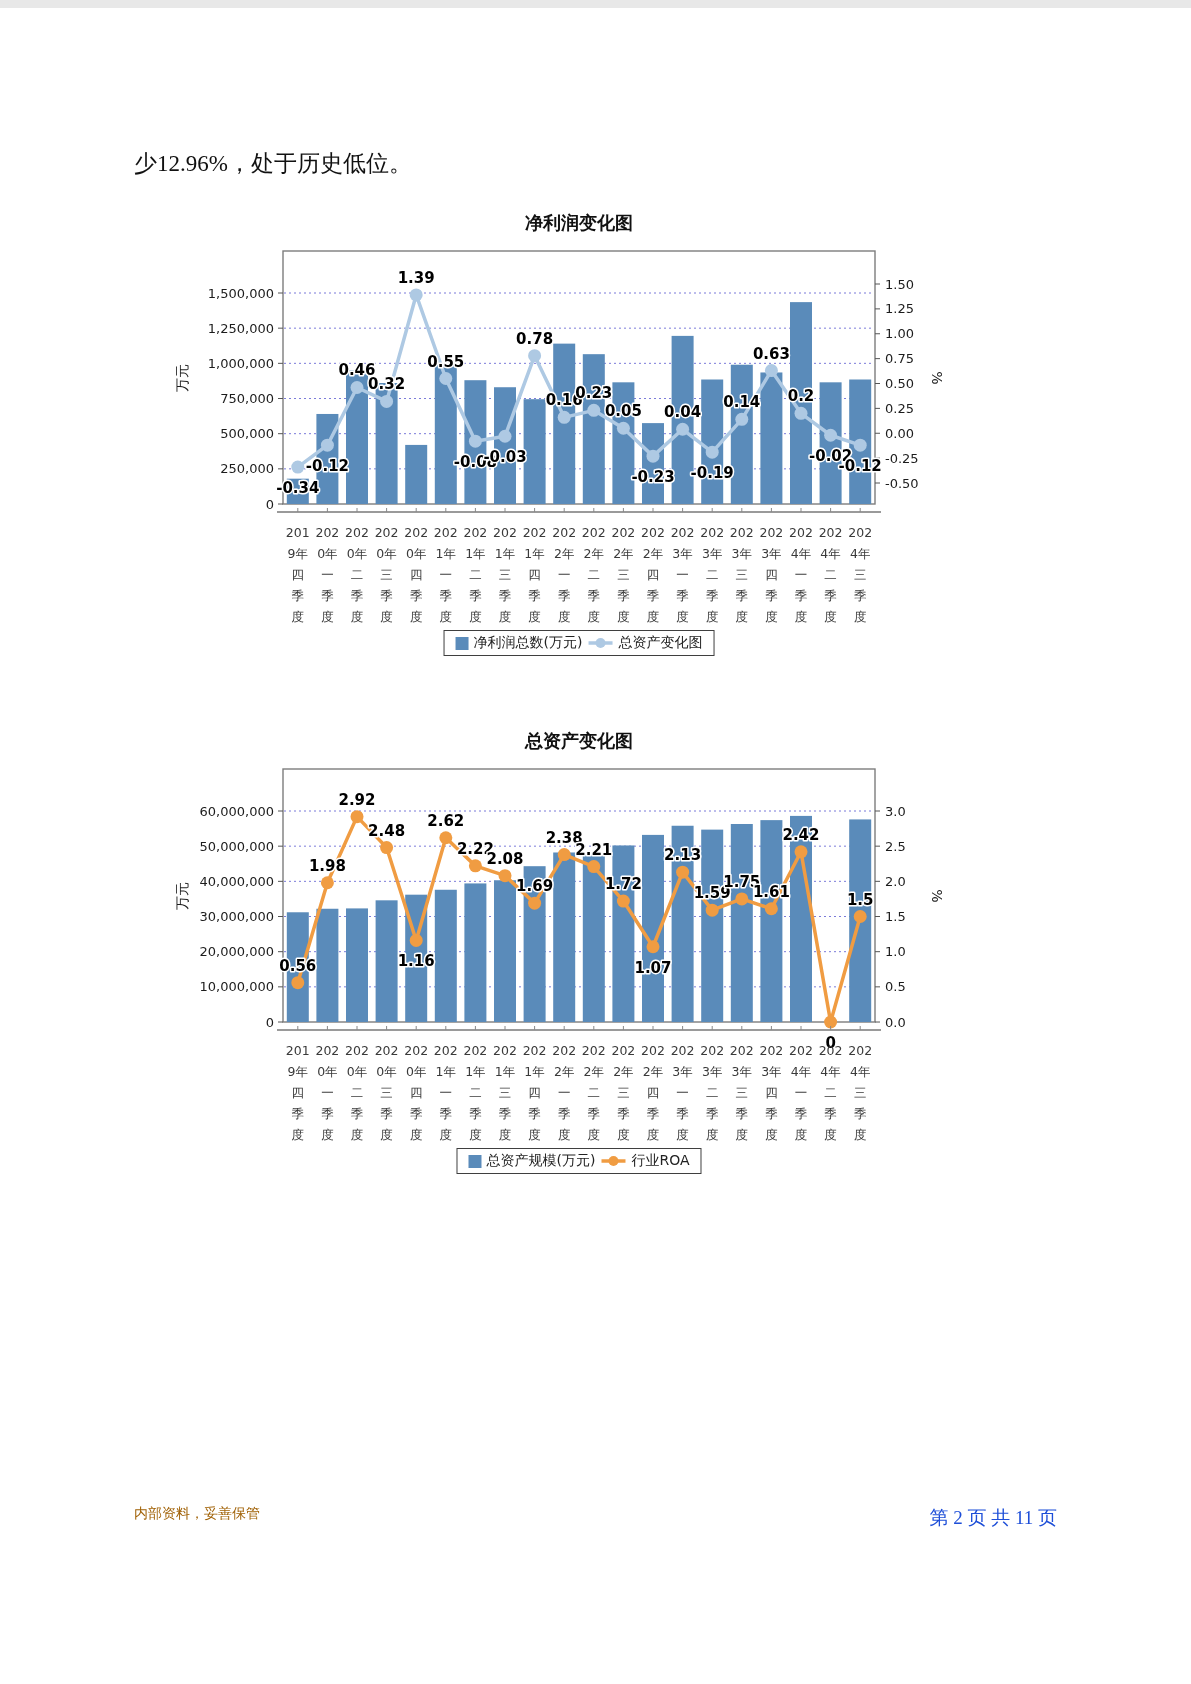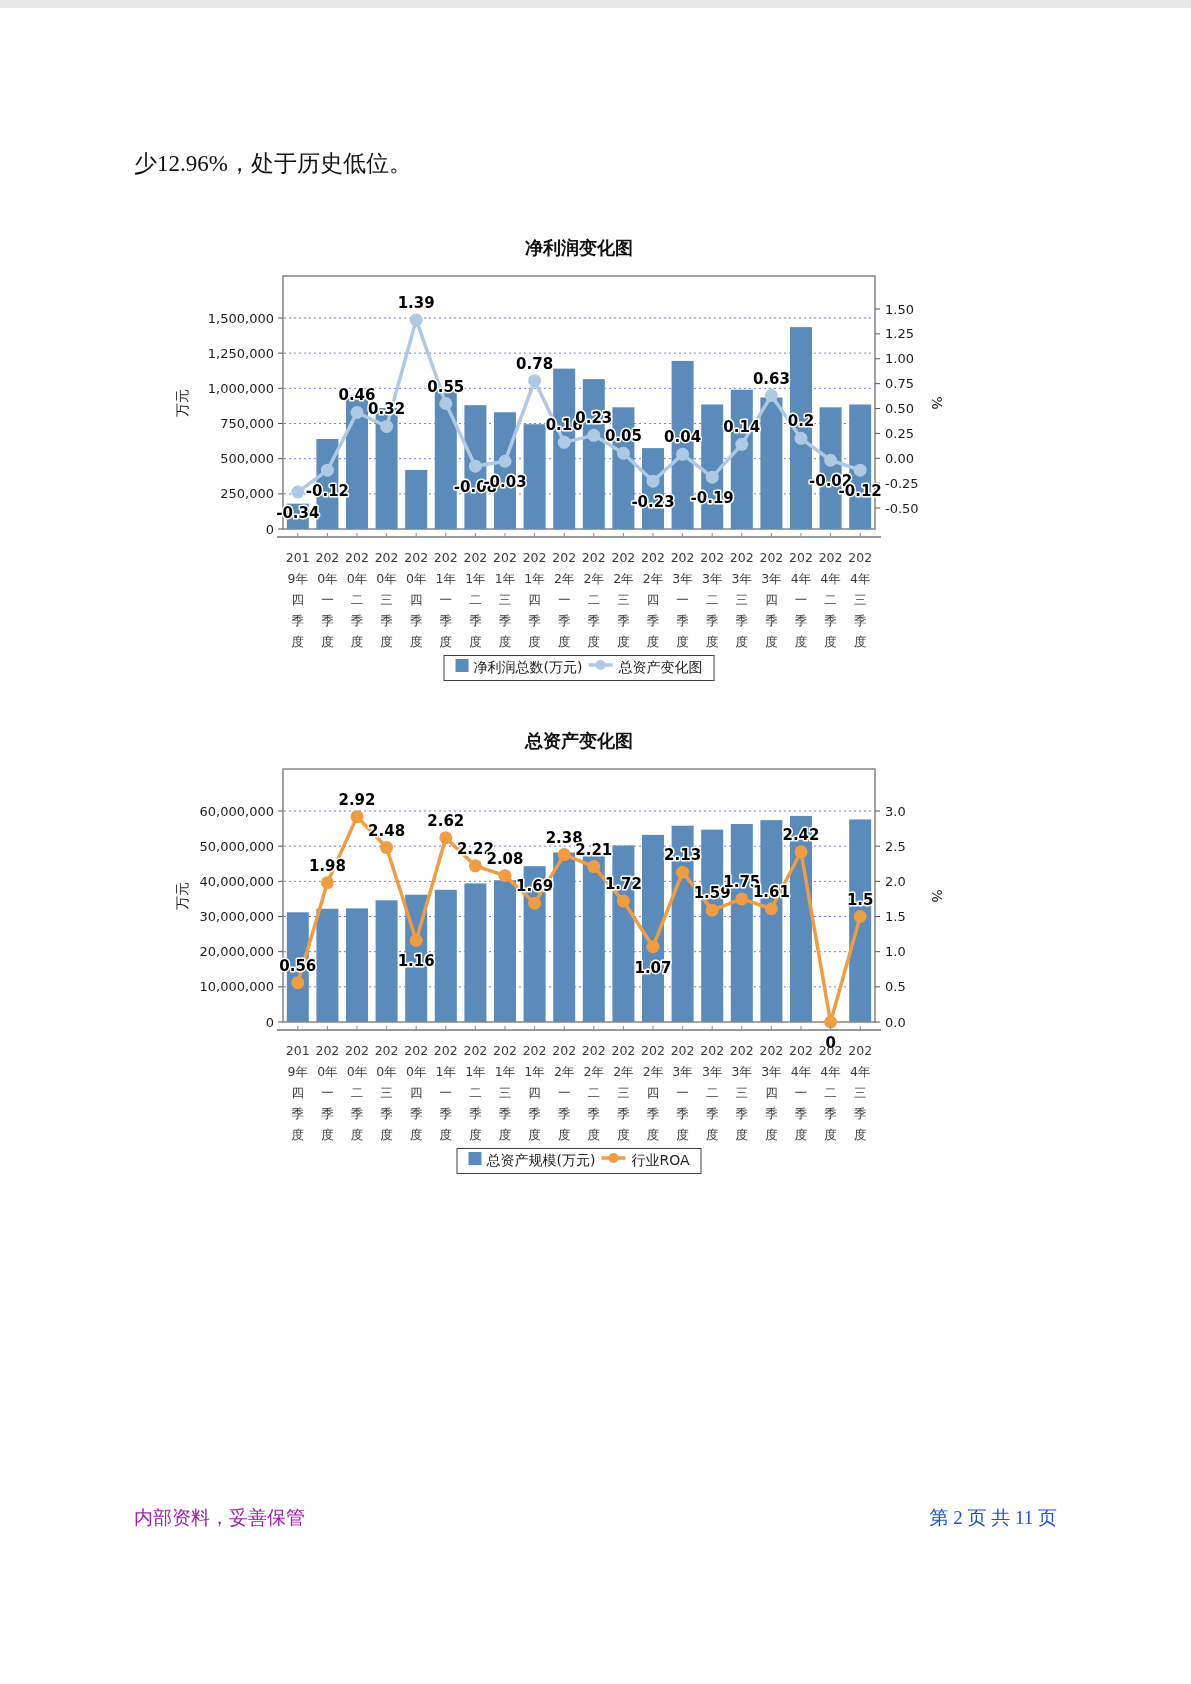--- a/index.html
+++ b/index.html
@@ -1,30 +1,30 @@
 <!DOCTYPE html>
 <html><head>
 <meta charset="utf-8">
 <style>
   html,body{margin:0;padding:0;background:#e8e8e8;}
   .page{position:relative;width:1191px;height:1684px;background:#ffffff;margin:8px auto;
         font-family:"DejaVu Sans",sans-serif;overflow:hidden;}
   .intro{position:absolute;left:134px;top:140px;margin:0;font-family:"Liberation Serif","DejaVu Serif",serif;
          font-size:23px;color:#111;}
   .chart{position:absolute;left:165px;width:835px;height:475px;}
-  #chart-0{top:213px;}
+  #chart-0{top:188px;}
   #chart-1{top:706px;}
   .chart svg.plot{position:absolute;left:0;top:0;}
   .legend{position:absolute;top:434px;left:414px;transform:translateX(-50%);
-          display:flex;align-items:flex-start;gap:5px;border:1.6px solid #3f3f3f;background:#fff;
+          display:flex;align-items:center;gap:5px;border:1.6px solid #3f3f3f;background:#fff;
           padding:3px 11px;font-size:14px;color:#222;white-space:nowrap;}
   .swatch{display:inline-block;width:13px;height:13px;}
   .lmark{display:inline-block;}
   .footer-left{position:absolute;left:134px;top:1497px;font-family:"Liberation Serif","DejaVu Serif",serif;
-               font-size:19px;color:#a21caf;}
+               font-size:14px;color:#a16207;}
   .footer-right{position:absolute;right:134px;top:1497px;font-family:"Liberation Serif","DejaVu Serif",serif;
                 font-size:19px;color:#1d4ed8;}
 </style>
 </head>
 <body>
 
 <div class="page">
 
   <p class="intro">少12.96%，处于历史低位。</p>
 

